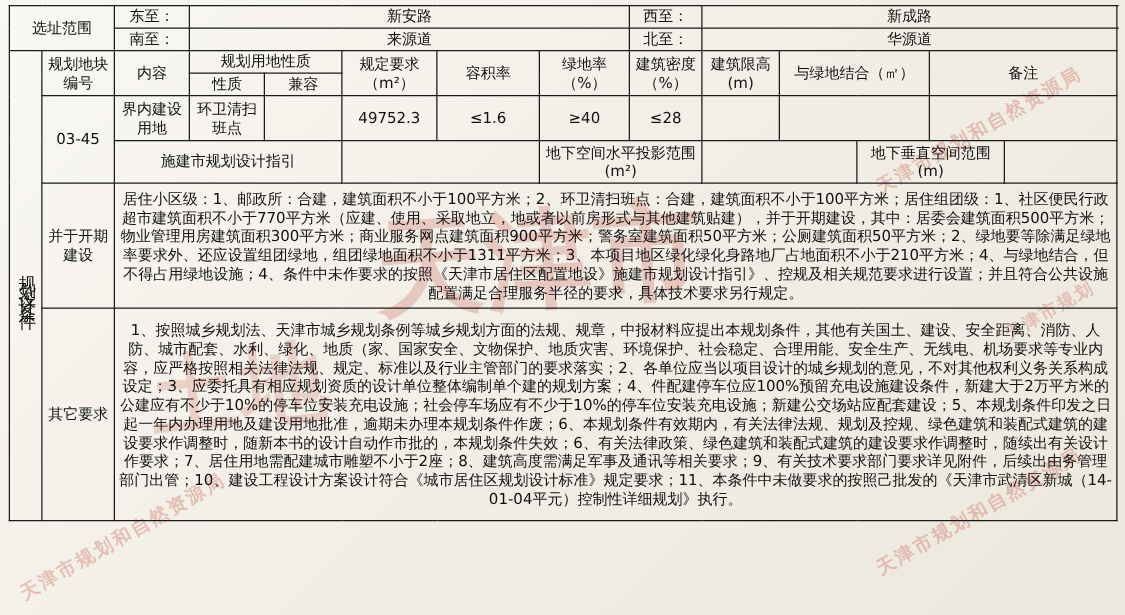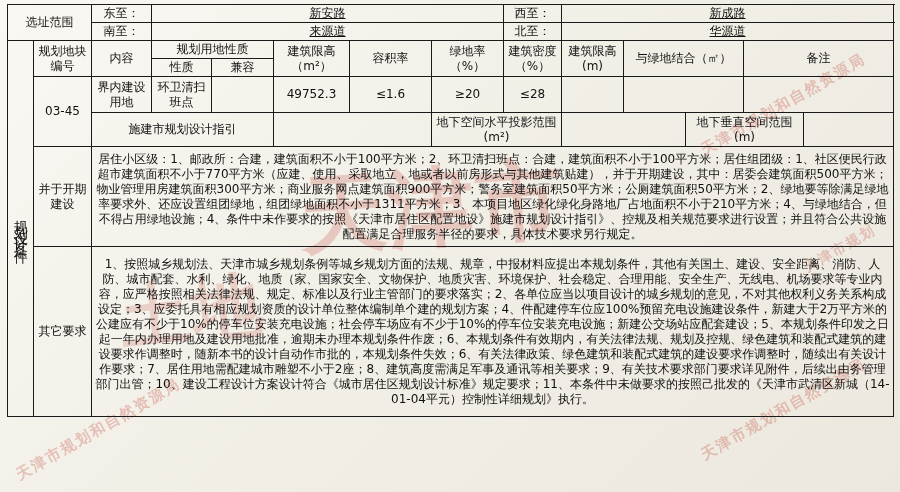--- a/index.html
+++ b/index.html
@@ -89,21 +89,21 @@
   .vert-tall {
     writing-mode: vertical-rl;
     text-orientation: upright;
     letter-spacing: 6px;
     font-size: 14px;
     white-space: nowrap;
     margin: 0 auto;
   }
   .lbl-cell { width: 78px; font-size: 13px; margin-top: 14px; }
   .dir-lbl { width: 60px; text-align: center; font-size: 13px; margin-top: 15px; }
-  .dir-val { text-align: left; padding-left: 14px; font-size: 13px; text-decoration: underline; }
+  .dir-val { text-align: left; padding-left: 14px; font-size: 13px; }
   .hdr { font-size: 12px; }
   .small { font-size: 11px; margin-left: 32px; }
   .body-text {
     text-align: left;
     font-size: 11.3px;
     line-height: 1.47;
     padding: 3px 5px 3px 5px;
     text-justify: inter-ideograph;
     text-align: justify;
   }
@@ -153,41 +153,41 @@
       <td colspan="6" class="dir-val">华源道</td>
     </tr>
 
     <tr>
       <td rowspan="10" style="width:26px">
         <span class="vert-tall">规划设计条件</span>
       </td>
       <td rowspan="2" class="hdr">规划地块编号</td>
       <td rowspan="2" class="hdr">内容</td>
       <td colspan="2" class="hdr">规划用地性质</td>
-      <td rowspan="2" class="hdr">建筑限高（m²）</td>
+      <td rowspan="2" class="hdr">规定要求（m²）</td>
       <td rowspan="2" class="hdr">容积率</td>
       <td rowspan="2" class="hdr">绿地率（%）</td>
       <td rowspan="2" class="hdr">建筑密度（%）</td>
       <td rowspan="2" class="hdr">建筑限高(m)</td>
       <td rowspan="2" colspan="2" class="hdr">与绿地结合（㎡）</td>
       <td rowspan="2" colspan="2" class="hdr">备注</td>
     </tr>
     <tr>
       <td class="hdr">性质</td>
       <td class="hdr">兼容</td>
     </tr>
 
     <tr style="height:36px">
       <td rowspan="2">03-45</td>
       <td>界内建设用地</td>
       <td>环卫清扫班点</td>
       <td></td>
       <td>49752.3</td>
       <td>≤1.6</td>
-      <td>≥20</td>
+      <td>≥40</td>
       <td>≤28</td>
       <td></td>
       <td colspan="2"></td>
       <td colspan="2"></td>
     </tr>
 
     <tr style="height:34px">
       <td colspan="3">施建市规划设计指引</td>
       <td colspan="2"></td>
       <td colspan="2" class="small">地下空间水平投影范围(m²)</td>

